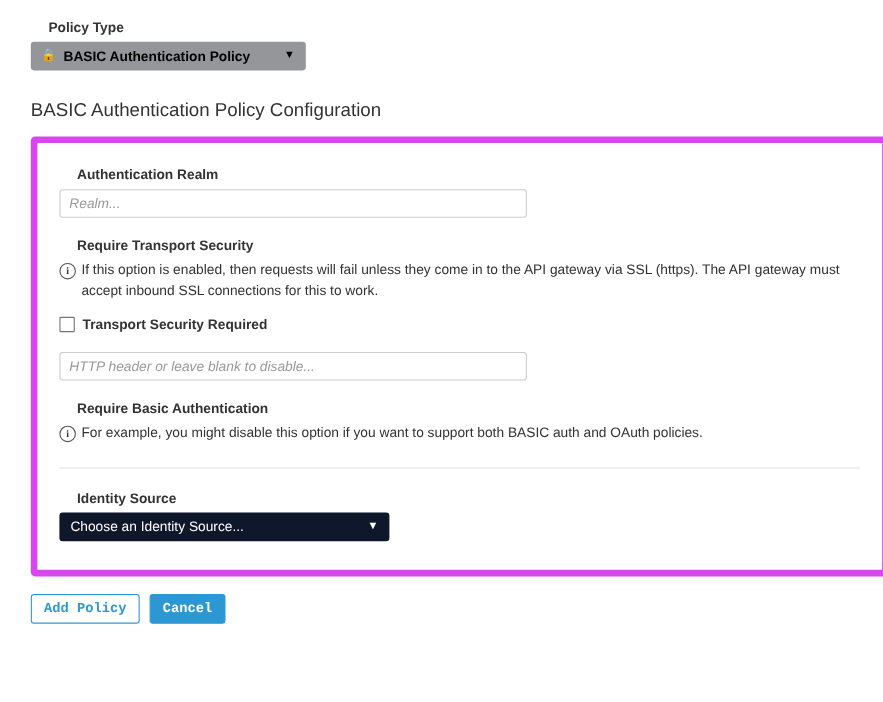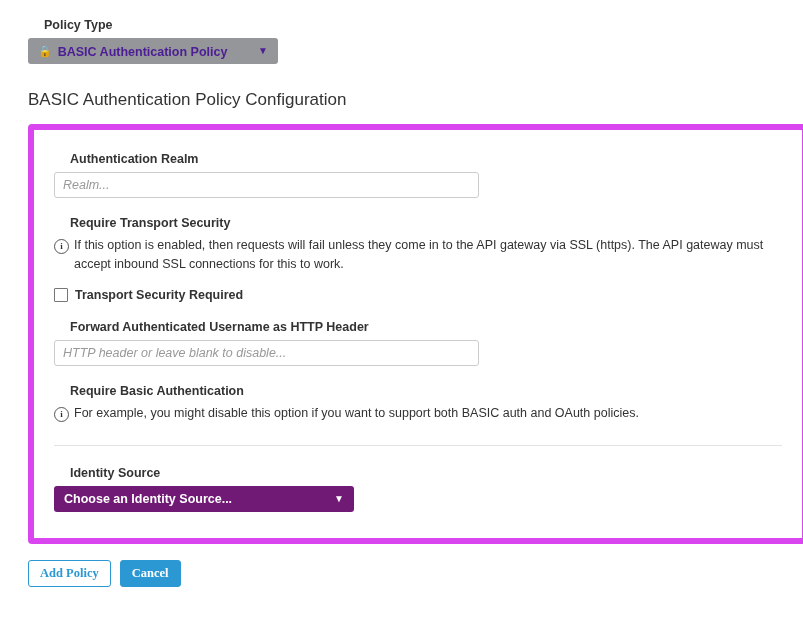--- a/index.html
+++ b/index.html
@@ -29,21 +29,21 @@
     margin: 0 0 6px 16px;
     display: block;
   }
   
   .policy-type-select {
     position: relative;
     width: 250px;
     height: 26px;
     background: #949699;
     border-radius: 3px;
-    color: #4c1d95;
+    color: #000000;
     font-weight: bold;
     font-size: 12.5px;
     line-height: 26px;
     padding: 0 0 0 10px;
     box-sizing: border-box;
     cursor: pointer;
     user-select: none;
   }
   .policy-type-select .lock {
     display: inline-block;
@@ -142,24 +142,24 @@
   .divider {
     border: 0;
     border-top: 1px solid #e3e3e3;
     margin: 22px 0 20px 0;
   }
   
   .identity-select {
     position: relative;
     width: 300px;
     height: 26px;
-    background: #701a75;
+    background: #0f172a;
     border-radius: 3px;
     color: #ffffff;
-    font-weight: bold;
+    font-weight: normal;
     font-size: 12.5px;
     line-height: 26px;
     padding: 0 0 12px 10px;
     box-sizing: border-box;
     cursor: pointer;
     user-select: none;
   }
   .identity-select .caret {
     position: absolute;
     right: 10px;
@@ -167,21 +167,21 @@
     line-height: 26px;
     font-size: 10px;
   }
   
   .footer {
     margin-top: 16px;
     display: flex;
     gap: 9px;
   }
   .btn {
-    font-family: Liberation Serif, serif;
+    font-family: Liberation Mono, monospace;
     font-size: 12.5px;
     font-weight: bold;
     color: #ffffff;
     background: #2b98d4;
     border: 1px solid #2b98d4;
     border-radius: 3px;
     padding: 6px 11px;
     cursor: pointer;
     line-height: 1;
   }
@@ -223,21 +223,20 @@
         <span class="info-icon">i</span>
         <span>If this option is enabled, then requests will fail unless they come in to the API gateway via SSL (https). The API gateway must accept inbound SSL connections for this to work.</span>
       </div>
       <div class="checkbox-row">
         <span class="box"></span>
         <span class="cb-label">Transport Security Required</span>
       </div>
     </div>
 
     <div class="group">
-      <span class="field-label">Forward Authenticated Username as HTTP Header</span>
       <input class="text-input" type="text" placeholder="HTTP header or leave blank to disable..." style="">
     </div>
 
     <div class="group">
       <span class="field-label">Require Basic Authentication</span>
       <div class="help-row">
         <span class="info-icon">i</span>
         <span>For example, you might disable this option if you want to support both BASIC auth and OAuth policies.</span>
       </div>
     </div>

